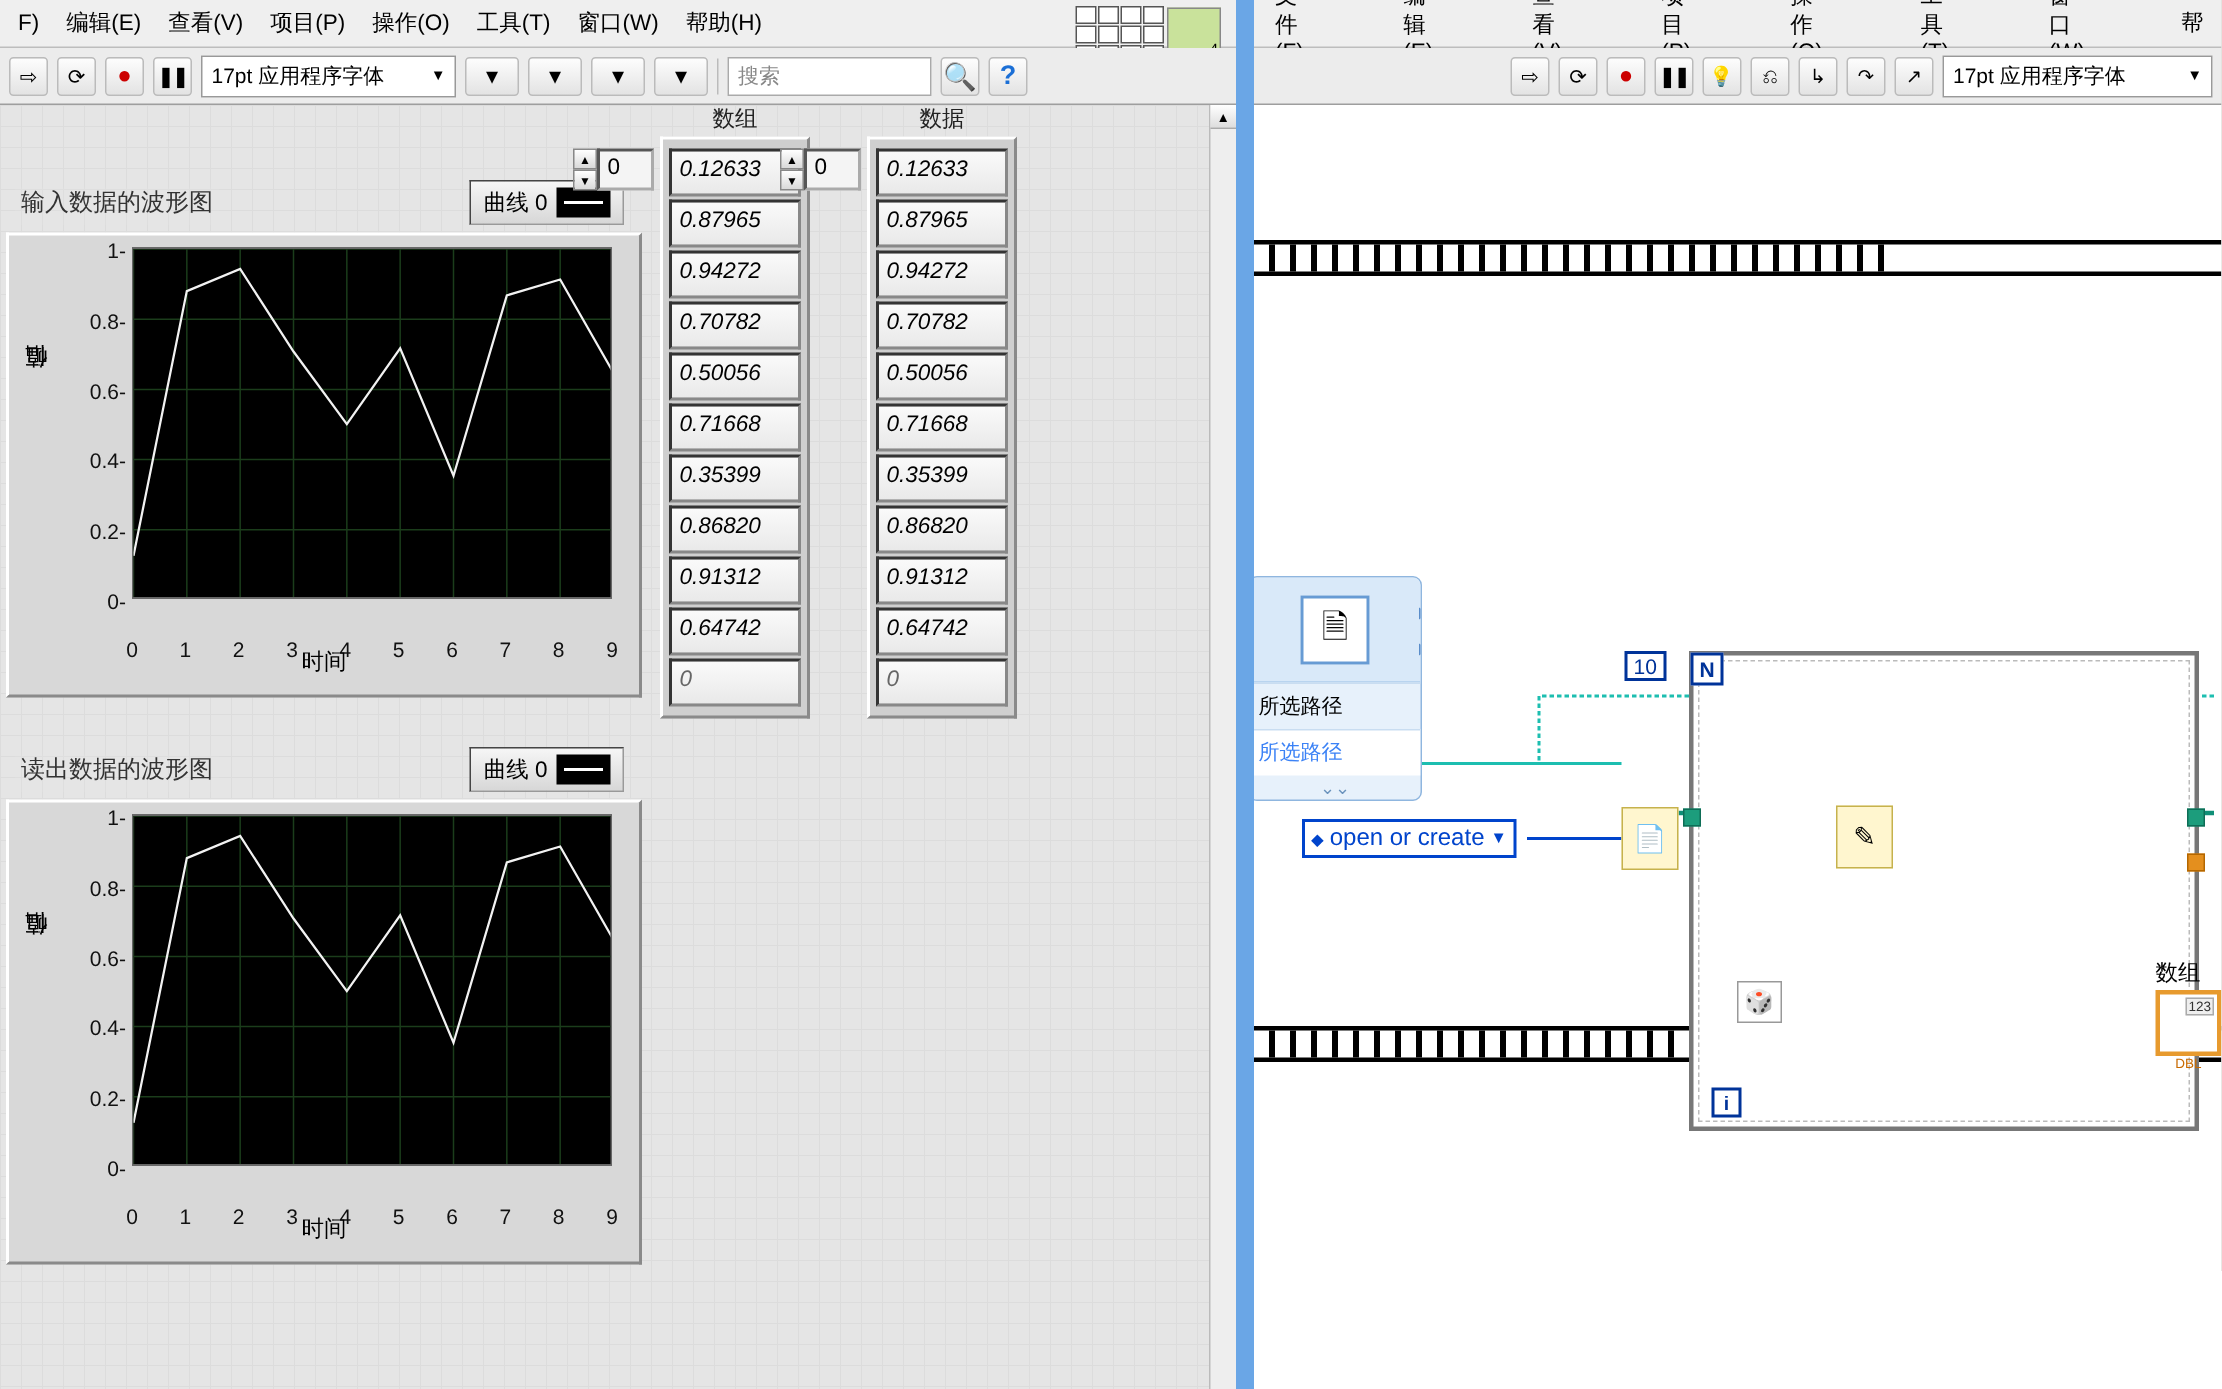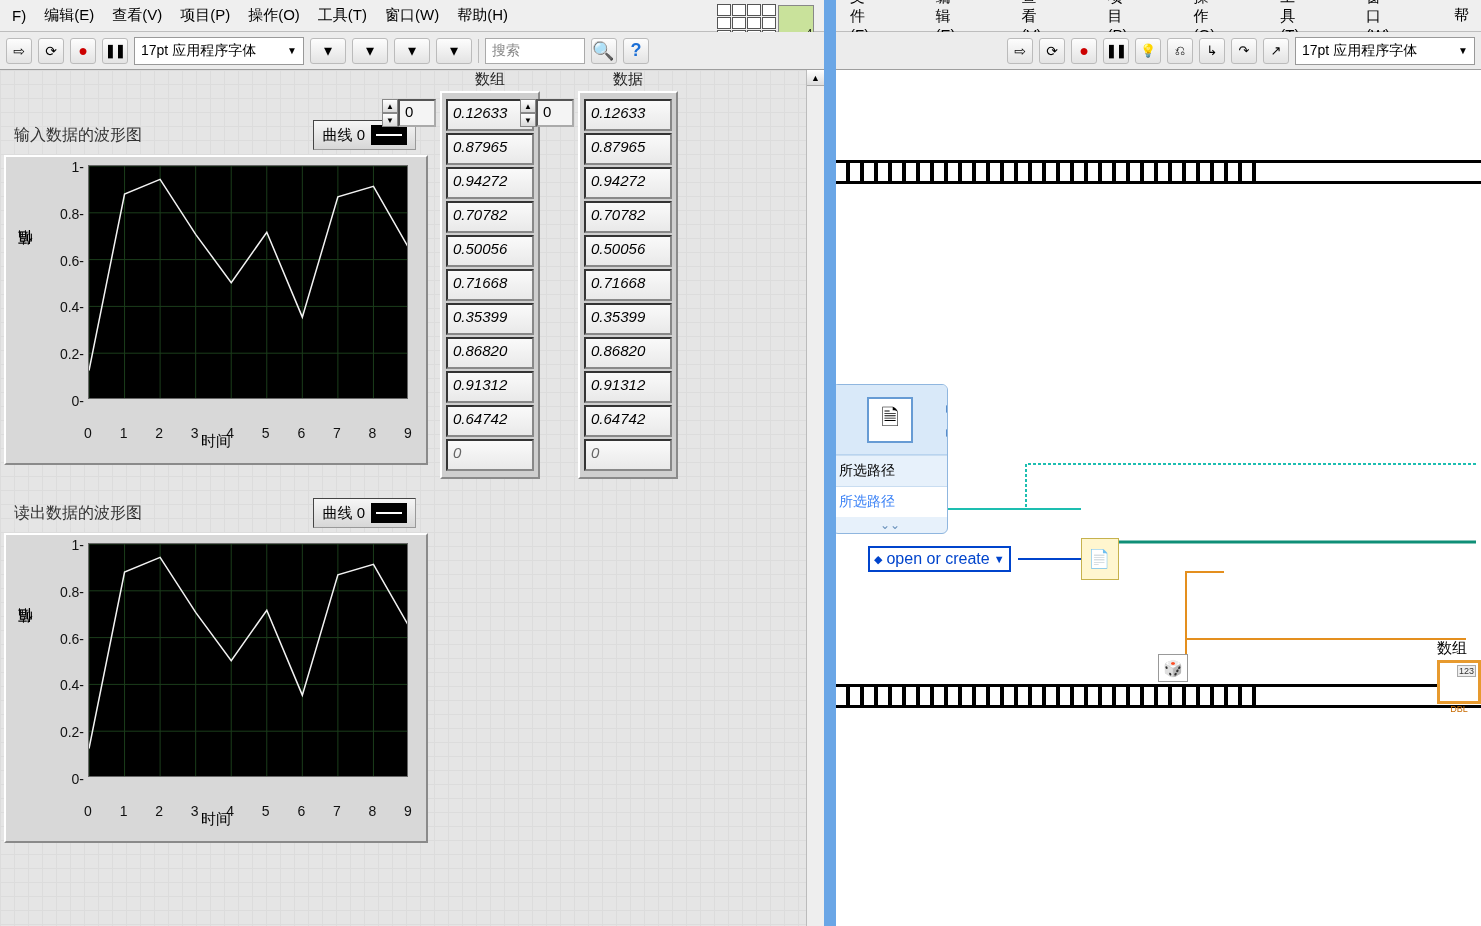--- a/index.html
+++ b/index.html
@@ -17,21 +17,21 @@
 
   
   .toolbar { height: 38px; background: #ececec; border-bottom: 1px solid #9e9e9e; display: flex; align-items: center; padding: 0 6px; gap: 6px; position:relative;}
   .tb-btn { width: 26px; height: 26px; border: 1px solid #bbb; background: linear-gradient(#fdfdfd,#e3e3e3); border-radius: 3px; display:flex; align-items:center; justify-content:center; font-size:14px; }
   .record-btn { color:#c00; font-size:16px;}
   .pause-btn { font-weight:bold; letter-spacing:-1px; font-size:13px;}
   .font-select { height: 28px; width:170px; border:1px solid #999; background:#fff; font-size:14px; display:flex; align-items:center; padding:0 6px; justify-content:space-between;}
   .font-select .arrow { font-size:10px;}
   .small-combo { width:36px; height:26px; border:1px solid #bbb; background:linear-gradient(#fdfdfd,#e3e3e3); border-radius:3px; display:flex; align-items:center; justify-content:center;}
   .sep { width:1px; height:24px; background:#bbb;}
-  .search-box { height:26px; width:100px; border:1px solid #aaa; background:#fff; font-size:14px; color:#888; padding:0 6px; display:flex; align-items:center;}
+  .search-box { height:26px; width:136px; border:1px solid #aaa; background:#fff; font-size:14px; color:#888; padding:0 6px; display:flex; align-items:center;}
   .search-icon { font-size:18px; }
   .help-icon { color:#1b6fd6; font-weight:bold; font-size:18px;}
 
   
   .palette { position:absolute; right:10px; top:4px; display:flex; align-items:center; gap:2px;}
   .palette-grid { display:grid; grid-template-columns:repeat(4,14px); grid-template-rows:repeat(3,12px); gap:1px;}
   .palette-grid div{ border:1px solid #555; background:#fff;}
   .palette-chip { width:36px; height:36px; background:#c9e29b; border:1px solid #888; position:relative; display:flex; align-items:flex-end; justify-content:flex-end; font-size:10px; padding:1px;}
 
   
@@ -463,20 +463,32 @@
         <div class="enum-box">
           <span class="dl">◆</span>
           <span>open or create</span>
           <span class="dr">▼</span>
         </div>
 
         <div class="fn-node fn-open">
           <div class="glyph">📄</div>
         </div>
 
+        <div class="for-loop">
+          <div class="count">10</div>
+          <div class="N">N</div>
+          <div class="i">i</div>
+          <div class="tunnel tl"></div>
+          <div class="tunnel tr"></div>
+          <div class="tunnel or"></div>
+
+          <div class="fn-node fn-write" style="left:95px; top:100px;">
+            <div class="glyph">✎</div>
+          </div>
+        </div>
 
         <div class="dice">
             <span>🎲</span>
           </div>
 
         <div class="ind-term" style="right:0; top:455px;">
           <div class="lbl">数组</div>
           <div class="box"></div>
           <div class="dbl">DBL</div>
         </div>

